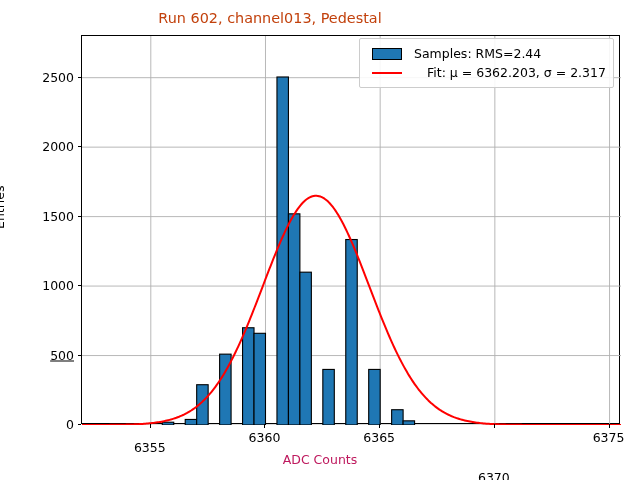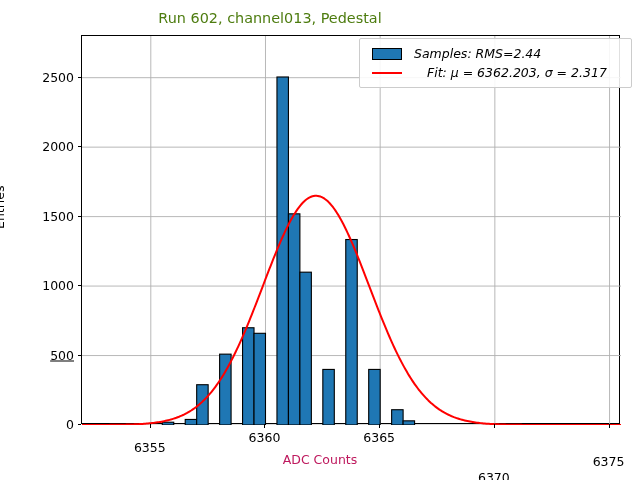--- a/index.html
+++ b/index.html
@@ -19,21 +19,21 @@
     height: 480px;
     background: #ffffff;
   }
   #chart-title {
     position: absolute;
     left: 0;
     top: 10px;
     width: 540px;
     text-align: center;
     font-size: 14.4px;
-    color: #4d7c0f;
+    color: #c2410c;
     letter-spacing: 0px;
   }
   #plot-area {
     position: absolute;
     left: 81px;
     top: 35px;
     width: 539px;
     height: 389px;
     box-sizing: border-box;
     border: 1.1px solid #000000;
@@ -84,22 +84,21 @@
     color: #be185d;
   }
   #legend {
     position: absolute;
     left: 359px;
     top: 38px;
     box-sizing: border-box;
     border: 0.8px solid #cccccc;
     background: rgba(255,255,255,0.88);
     border-radius: 2px;
-    padding: 5px 24px 5px 7px;
-    font-style: italic;
+    padding: 5px 7px 5px 7px;
   }
   .legend-row {
     display: flex;
     align-items: center;
     height: 19px;
     white-space: nowrap;
   }
   .legend-swatch-wrap {
     width: 40px;
     display: flex;
@@ -197,21 +196,21 @@
     </div>
   <div id="xtick-group">
       <div class="xtick-label" style="left: 149.809px; top: 440px;">6355</div>
       <div class="tick-mark-x" style="left: 149.809px; top: 424px;"></div>
       <div class="xtick-label" style="left: 264.489px; top: 430px;">6360</div>
       <div class="tick-mark-x" style="left: 264.489px; top: 424px;"></div>
       <div class="xtick-label" style="left: 379.17px; top: 430px;">6365</div>
       <div class="tick-mark-x" style="left: 379.17px; top: 424px;"></div>
       <div class="xtick-label" style="left: 493.851px; top: 430px; margin-top: 40px;">6370</div>
       <div class="tick-mark-x" style="left: 493.851px; top: 424px;"></div>
-      <div class="xtick-label" style="left: 608.532px; top: 430px; margin-top: 24px;">6375</div>
+      <div class="xtick-label" style="left: 608.532px; top: 430px;">6375</div>
       <div class="tick-mark-x" style="left: 608.532px; top: 424px;"></div>
     </div>
 
   <div id="ylabel">Entries</div>
   <div id="xlabel">ADC Counts</div>
 
   <div id="legend">
     <div class="legend-row">
       <span class="legend-swatch-wrap">
         <span class="legend-patch"></span>

